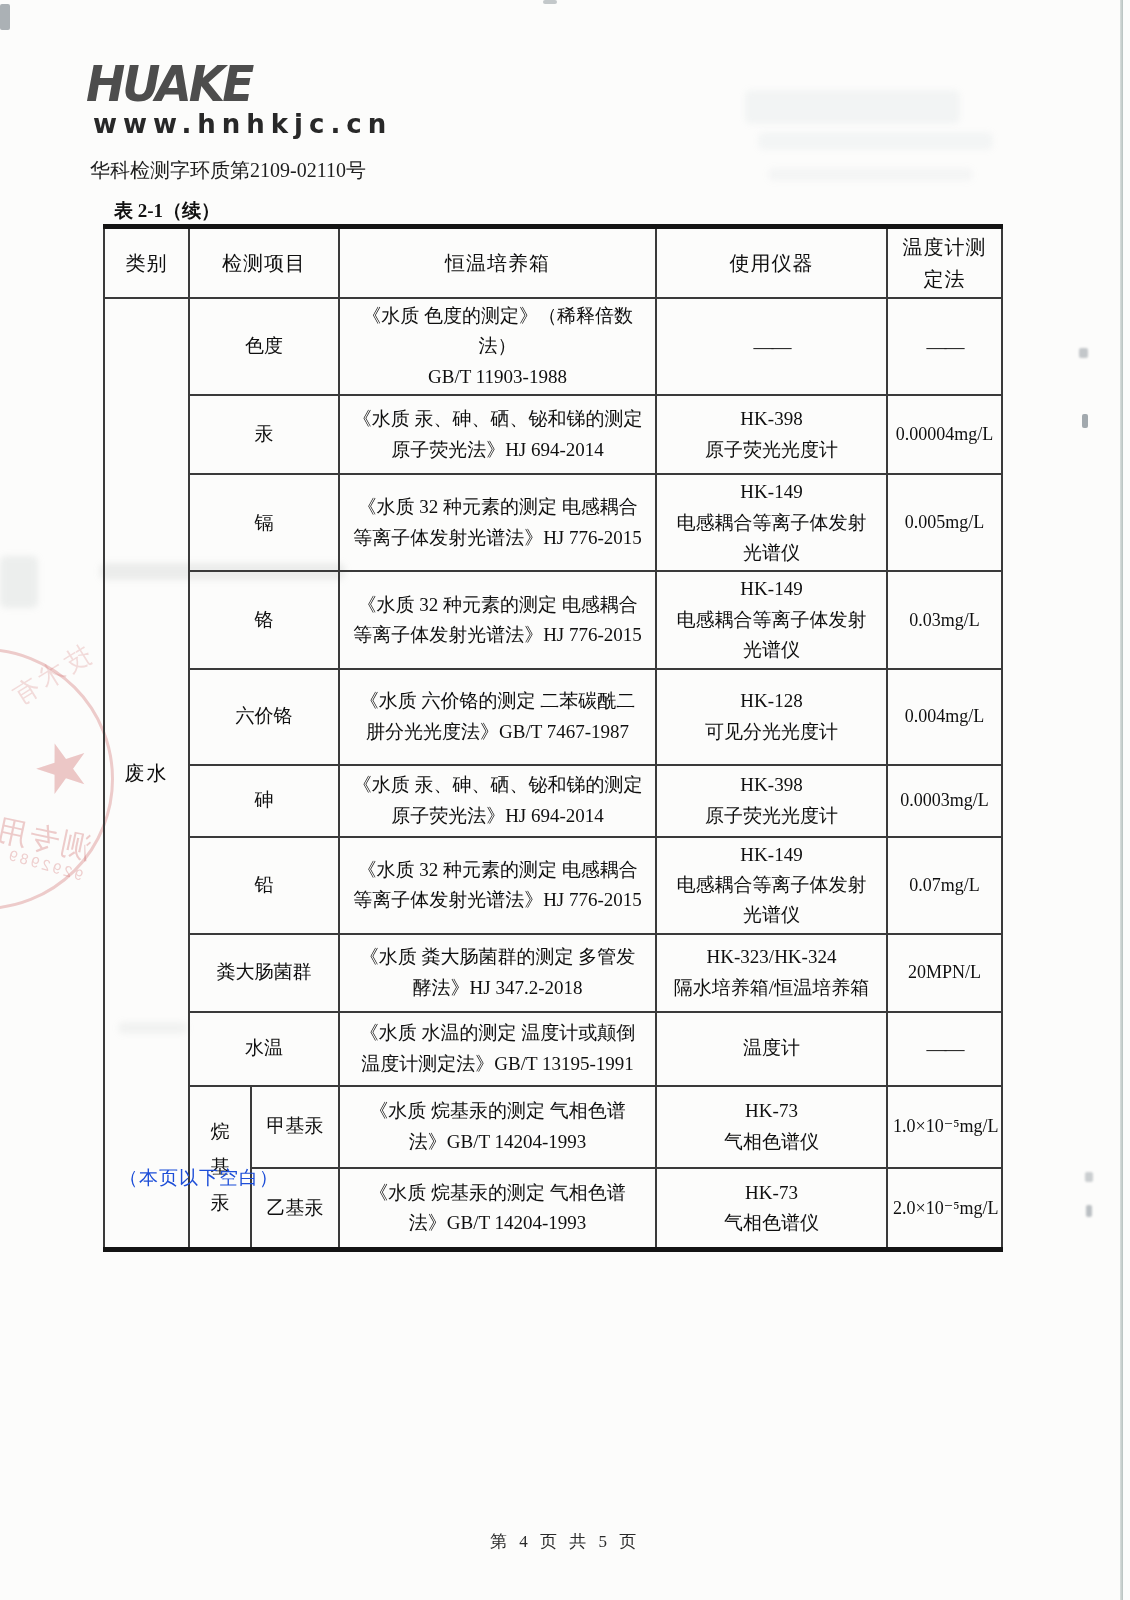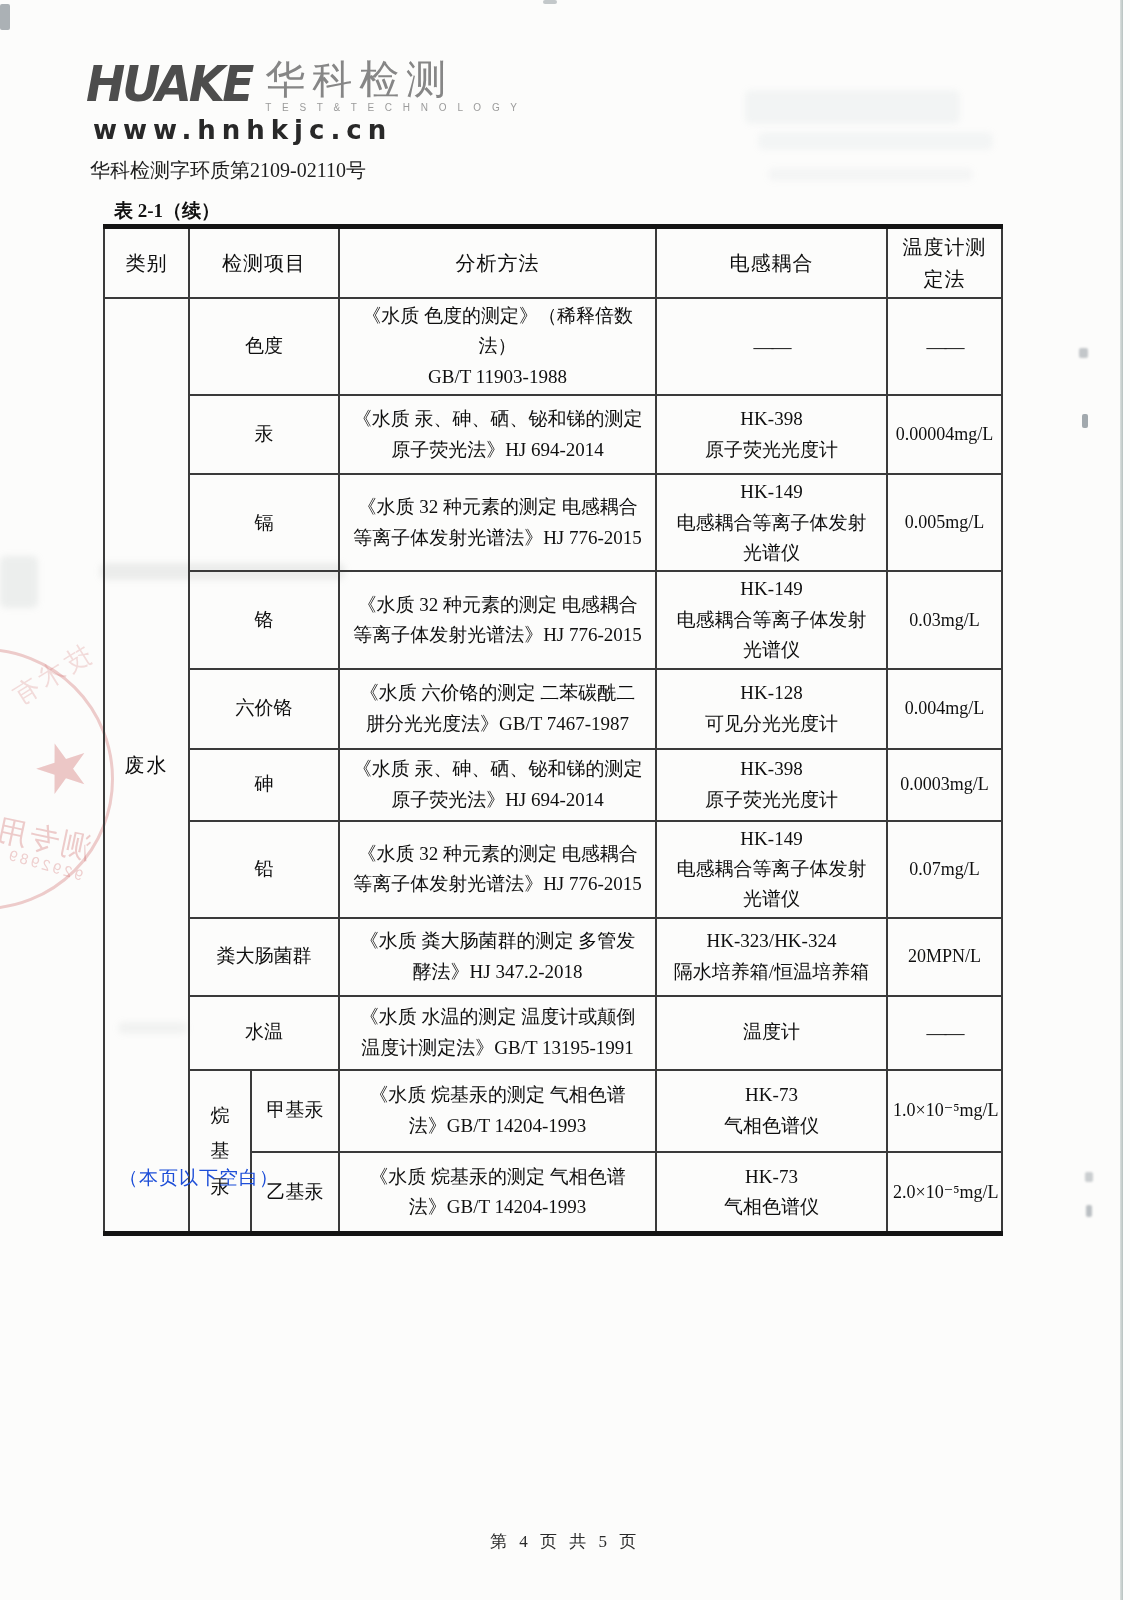--- a/index.html
+++ b/index.html
@@ -89,46 +89,42 @@
 <div class="stamp">
   <span class="star">★</span>
   <span class="arc-top">技术有</span>
   <span class="arc-bottom">测专用</span>
   <span class="digits">9292989</span>
 </div>
 
 <div class="logo-wrap">
   <div class="logo-row">
     <div class="logo-en">HUAKE</div>
-    <div class="logo-cn-block">
-      <div class="logo-cn">华科检测</div>
-      <div class="logo-sub">T E S T &amp; T E C H N O L O G Y</div>
-    </div>
   </div>
   <div class="logo-url">www.hnhkjc.cn</div>
 </div>
 
 <div class="doc-number">华科检测字环质第2109-02110号</div>
 <div class="table-title">表 2-1（续）</div>
 
 <table class="report-table">
   <colgroup>
     <col style="width:85px">
       <col style="width:62px">
       <col style="width:88px">
     <col style="width:317px">
       <col style="width:231px">
       <col style="width:115px">
   </colgroup>
   <tbody>
     <tr style="height:64px">
       <td class="hdr">类别</td>
       <td class="hdr" colspan="2">检测项目</td>
-      <td class="hdr">分析方法</td>
-      <td class="hdr">电感耦合</td>
+      <td class="hdr">恒温培养箱</td>
+      <td class="hdr">使用仪器</td>
       <td class="hdr">温度计测定法</td>
     </tr>
     <tr style="height:78px">
       <td class="cat" rowspan="11">废水</td>
       <td colspan="2">色度</td>
       <td>《水质 色度的测定》（稀释倍数法）
 GB/T 11903-1988</td>
       <td class="dash">——</td>
       <td class="dash">——</td>
     </tr>
@@ -151,21 +147,21 @@
     </tr>
     <tr style="height:83px">
       <td colspan="2">铬</td>
       <td>《水质 32 种元素的测定 电感耦合
 等离子体发射光谱法》HJ 776-2015</td>
       <td>HK-149
 电感耦合等离子体发射
 光谱仪</td>
       <td class="limit">0.03mg/L</td>
     </tr>
-    <tr style="height:80px">
+    <tr style="height:96px">
       <td colspan="2">六价铬</td>
       <td>《水质 六价铬的测定 二苯碳酰二
 肼分光光度法》GB/T 7467-1987</td>
       <td>HK-128
 可见分光光度计</td>
       <td class="limit">0.004mg/L</td>
     </tr>
     <tr style="height:72px">
       <td colspan="2">砷</td>
       <td>《水质 汞、砷、硒、铋和锑的测定

